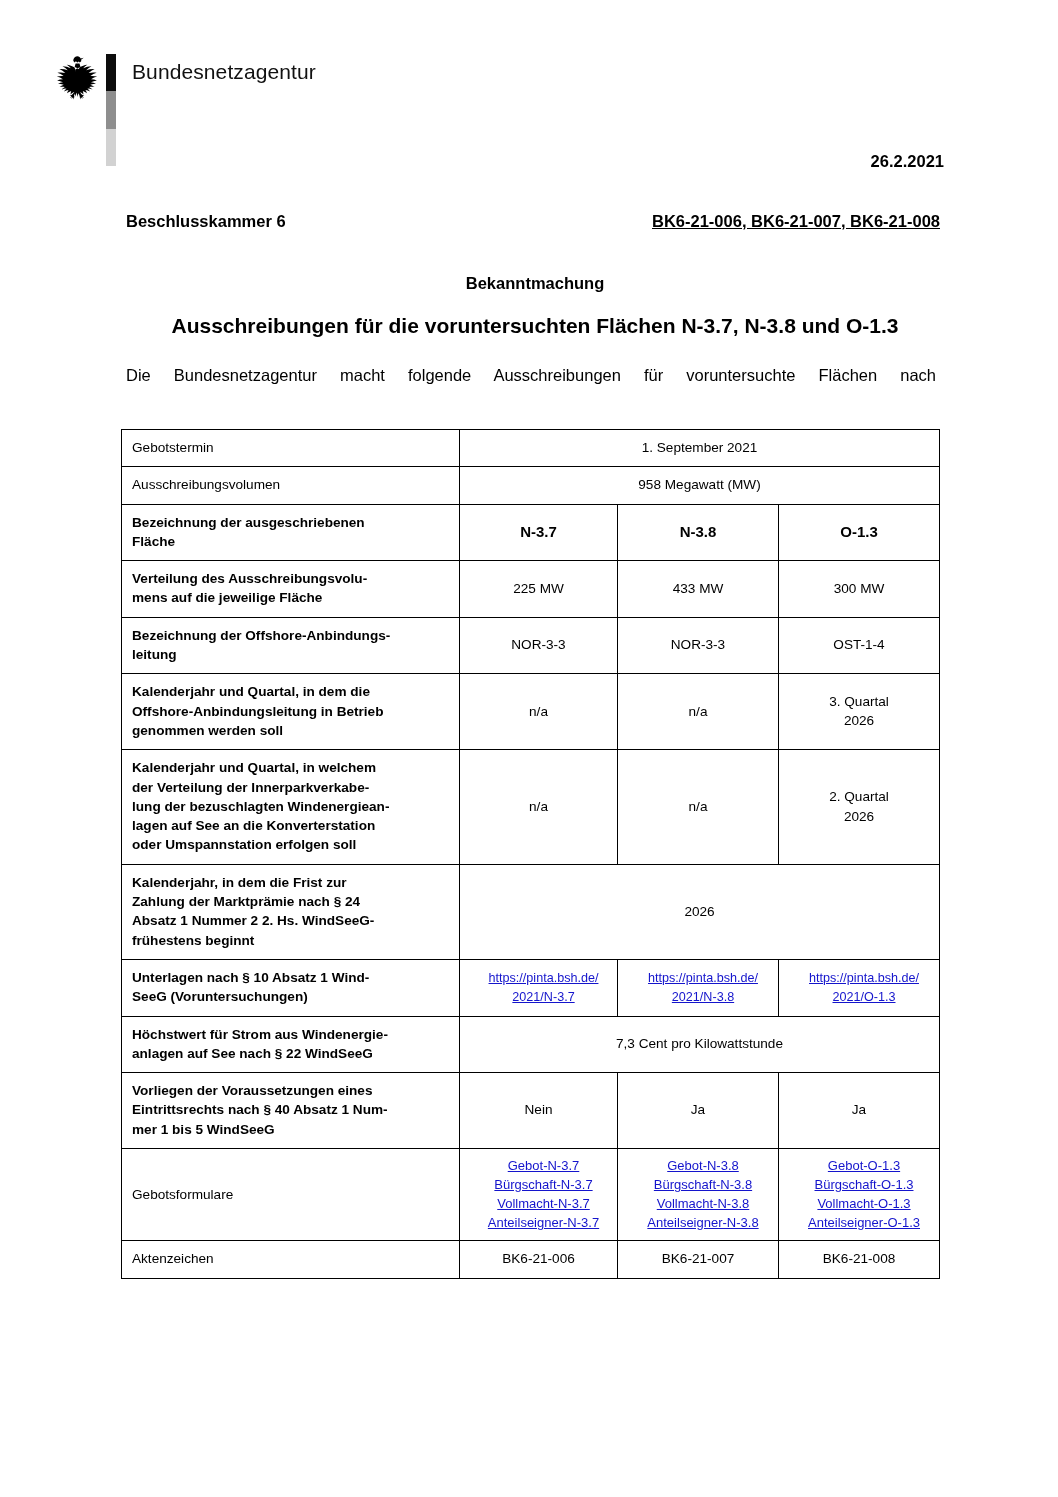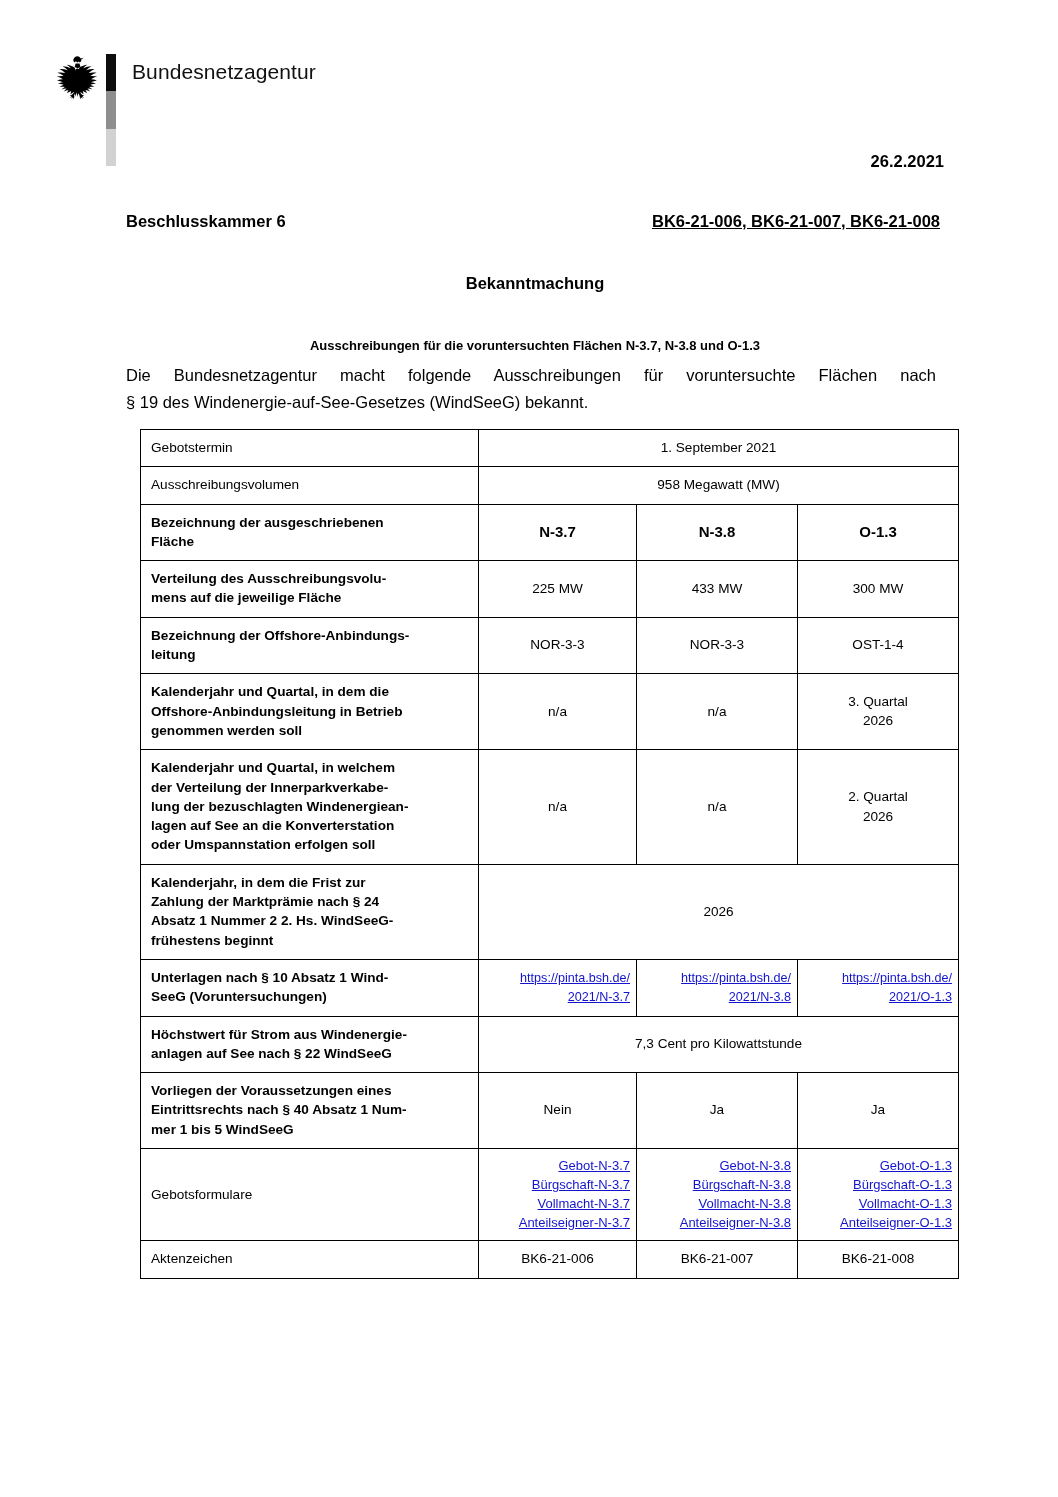--- a/index.html
+++ b/index.html
@@ -104,23 +104,22 @@
     text-align: center;
     font-size: 16.5px;
     font-weight: bold;
   }
   .title-sub {
     position: absolute;
     left: 126px;
     right: 114px;
     top: 314px;
     text-align: center;
-    font-size: 13px;
-    font-weight: bold;
-    margin-top: 24px;
+    font-size: 21px;
+    font-weight: bold;
   }
 
   
   .intro {
     position: absolute;
     left: 126px;
     top: 362px;
     width: 810px;
     font-size: 16.5px;
     line-height: 1.62;
@@ -129,21 +128,21 @@
   }
   .intro > span { display: block; }
   .intro .line-1 {
     text-align: justify;
     text-align-last: justify;
   }
 
   
   .data-table {
     position: absolute;
-    left: 140px;
+    left: 121px;
     top: 429px;
     width: 818px;
     border-collapse: collapse;
     table-layout: fixed;
     font-size: 13.6px;
   }
   .data-table td {
     border: 1.6px solid #000000;
     padding: 8px 10px 9px 10px;
     vertical-align: middle;
@@ -154,21 +153,21 @@
   }
   .data-table td.val {
     text-align: center;
   }
   .data-table td.val-bold {
     text-align: center;
     font-weight: bold;
     font-size: 15px;
   }
   .data-table td.links {
-    text-align: right;
+    text-align: center;
     padding: 8px 6px 8px 16px;
   }
   .col-label { width: 338px; }
   .col-a { width: 158px; }
   .col-b { width: 161px; }
   .col-c { width: 161px; }
 
   .lnk {
     color: #1414cc;
     text-decoration: underline;
@@ -239,21 +238,20 @@
   <div class="meta-row">
     <span class="chamber">Beschlusskammer 6</span>
     <span class="cases">BK6-21-006, BK6-21-007, BK6-21-008</span>
   </div>
 
   <div class="title-main">Bekanntmachung</div>
   <div class="title-sub">Ausschreibungen für die voruntersuchten Flächen N-3.7, N-3.8 und O-1.3</div>
 
   <div class="intro">
     <span class="line-1">Die Bundesnetzagentur macht folgende Ausschreibungen für voruntersuchte Flächen nach</span>
-    <span class="line-2">§ 19 des Windenergie-auf-See-Gesetzes (WindSeeG) bekannt.</span>
   </div>
 
   <table class="data-table">
     <colgroup>
       <col class="col-label">
         <col class="col-a">
         <col class="col-b">
         <col class="col-c">
     </colgroup>
     <tbody>

